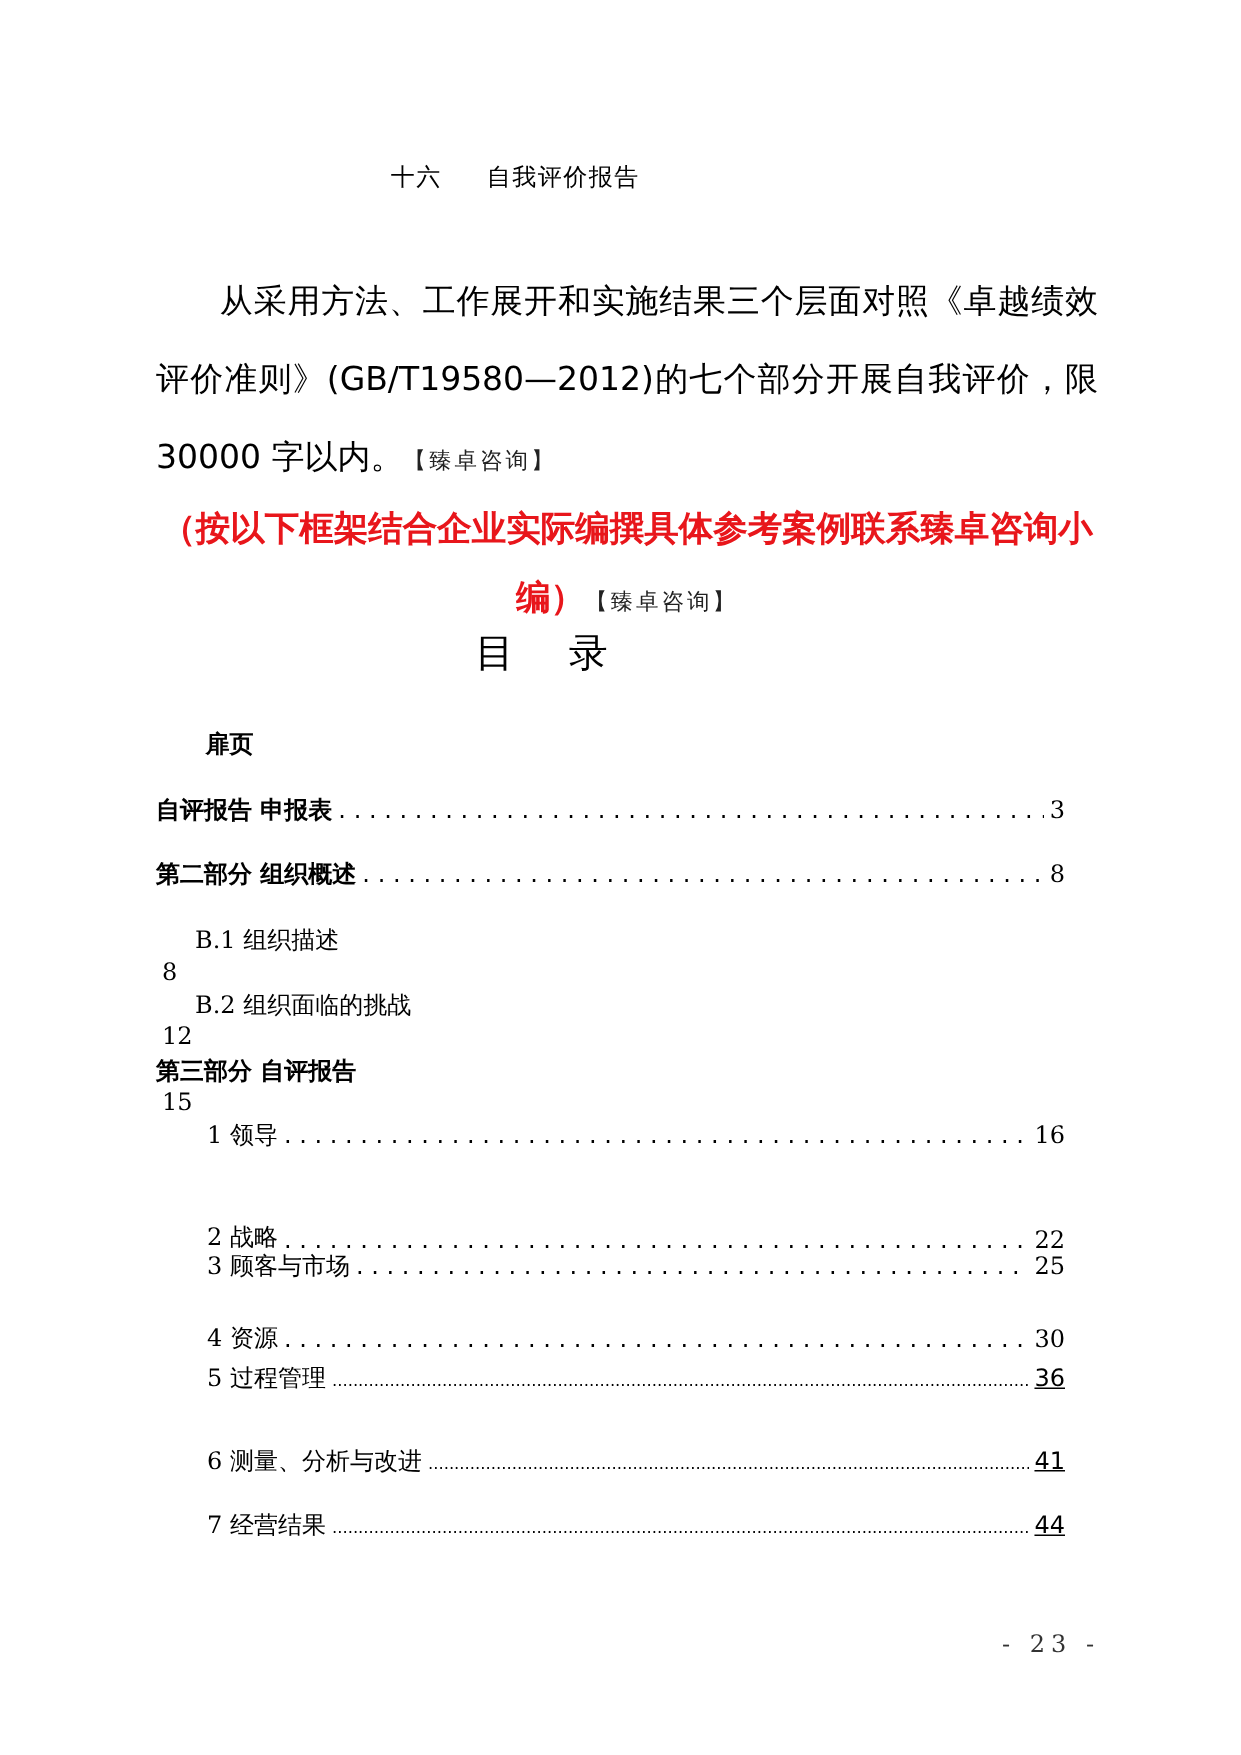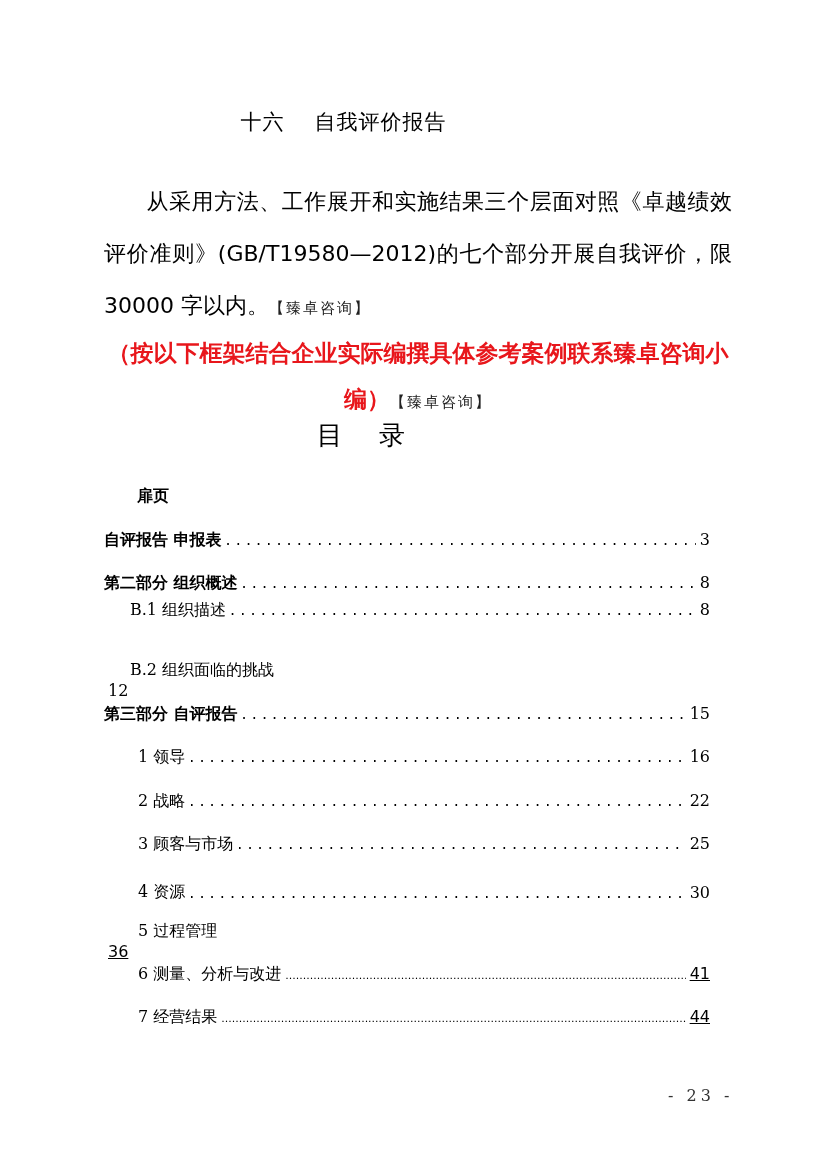--- a/index.html
+++ b/index.html
@@ -1,18 +1,18 @@
 <!DOCTYPE html>
 <html><head>
 <meta charset="utf-8">
 <style>
   html, body { margin: 0; padding: 0; background: #ffffff; }
   body { width: 827px; height: 1170px; position: relative; overflow: hidden; color: #000; font-family: "DejaVu Sans", sans-serif; }
   .abs { position: absolute; }
-  .title { left: 0; width: 687px; top: 108px; text-align: center; font-size: 21px; letter-spacing: 1px; }
+  .title { left: 0; width: 687px; top: 108px; text-align: center; font-size: 16px; letter-spacing: 1px; }
   .title .gap { display: inline-block; width: 30px; }
   .para { left: 104px; width: 628px; font-size: 22px; line-height: 52px; top: 176px; text-align: justify; }
   .para .indent { display: inline-block; width: 42px; }
   .tag { font-family: "DejaVu Serif", serif; font-size: 15px; color: #222; letter-spacing: 2px; }
   .red { left: 104px; width: 628px; top: 330px; text-align: center; font-size: 23px; line-height: 46px; font-weight: bold; color: #e8161b; }
   .red .tag { font-weight: normal; color: #222; }
   .toc-head { left: 0; width: 736px; top: 418px; text-align: center; font-size: 26px; letter-spacing: 14px; font-family: "DejaVu Serif", serif; }
   .toc { left: 104px; width: 606px; top: 486px; }
   .row { position: absolute; left: 0; right: 0; height: 28px; display: flex; align-items: baseline; font-size: 16px; }
   .row .lbl { white-space: nowrap; padding-right: 4px; }
@@ -51,56 +51,56 @@
   <div class="row bold" style="top:44px;">
     <span class="lbl">自评报告  申报表</span>
     <span class="dots"></span>
     <span class="pg">3</span>
   </div>
   <div class="row bold" style="top:87px;">
     <span class="lbl">第二部分  组织概述</span>
     <span class="dots"></span>
     <span class="pg">8</span>
   </div>
-  <div class="row serif lvl1" style="top:114px;">
+  <div class="row serif lvl1" style="top:131px;flex-direction:column;">
     <span class="lbl">B.1 组织描述</span>
     <span class="dots"></span>
     <span class="pg">8</span>
   </div>
   <div class="row serif lvl1" style="top:174px;flex-direction:column;">
     <span class="lbl">B.2 组织面临的挑战</span>
     <span class="dots"></span>
     <span class="pg">12</span>
   </div>
-  <div class="row bold" style="top:218px;">
+  <div class="row bold" style="top:218px;flex-direction:column;">
     <span class="lbl">第三部分  自评报告</span>
     <span class="dots"></span>
     <span class="pg">15</span>
   </div>
   <div class="row serif lvl2" style="top:261px;">
     <span class="lbl">1 领导</span>
     <span class="dots"></span>
     <span class="pg">16</span>
   </div>
-  <div class="row serif lvl2" style="top:305px;">
+  <div class="row serif lvl2" style="top:322px;align-items:flex-end;">
     <span class="lbl">2 战略</span>
     <span class="dots"></span>
     <span class="pg">22</span>
   </div>
   <div class="row serif lvl2" style="top:348px;">
     <span class="lbl">3 顾客与市场</span>
     <span class="dots"></span>
     <span class="pg">25</span>
   </div>
   <div class="row serif lvl2" style="top:392px;align-items:center;">
     <span class="lbl">4 资源</span>
     <span class="dots"></span>
     <span class="pg">30</span>
   </div>
-  <div class="row serif lvl2 fine" style="top:435px;flex-direction:column;">
+  <div class="row serif lvl2 fine" style="top:423px;">
     <span class="lbl">5 过程管理</span>
     <span class="dots"></span>
     <span class="pg">36</span>
   </div>
   <div class="row serif lvl2 fine" style="top:478px;">
     <span class="lbl">6 测量、分析与改进</span>
     <span class="dots"></span>
     <span class="pg">41</span>
   </div>
   <div class="row serif lvl2 fine" style="top:521px;justify-content:flex-end;">

